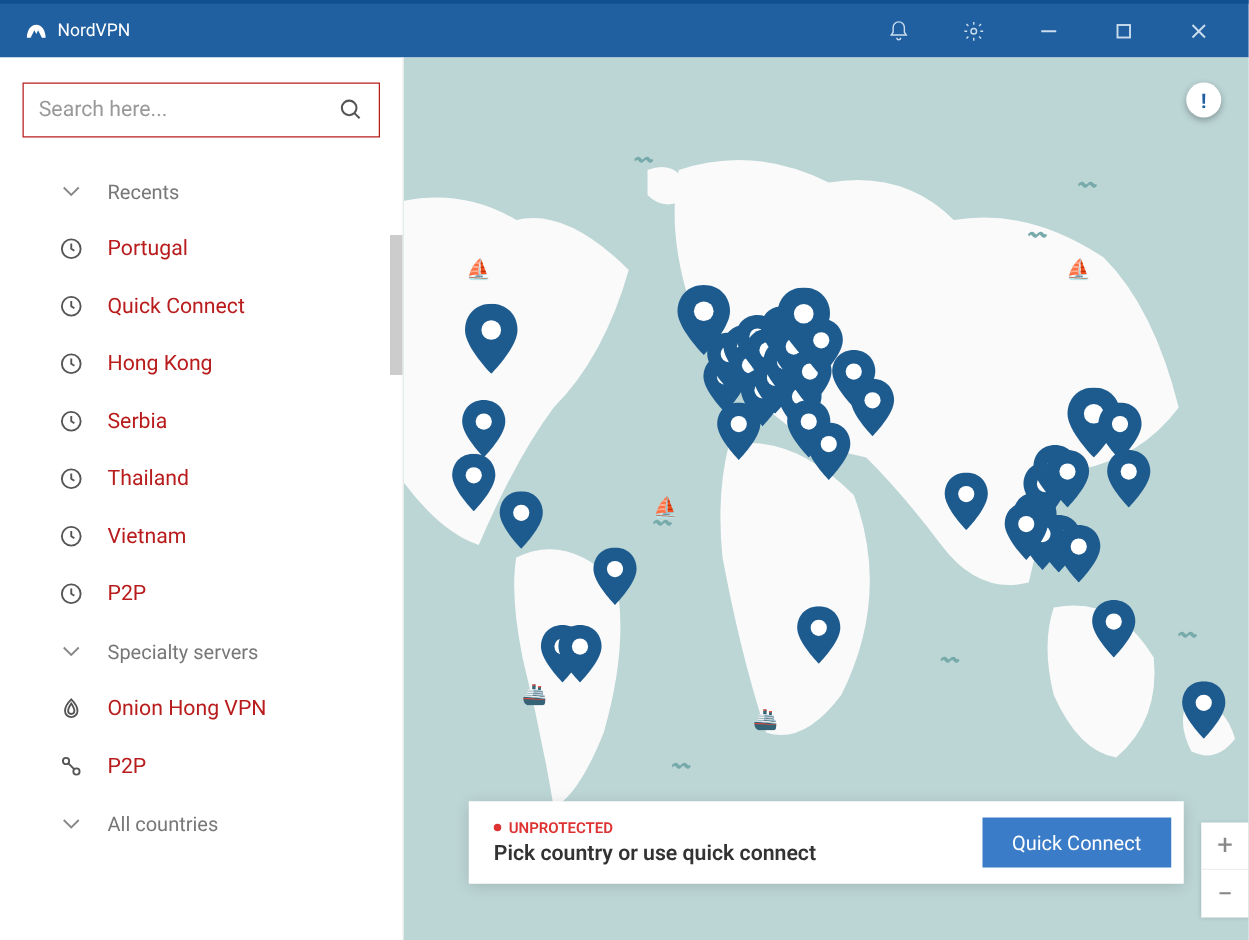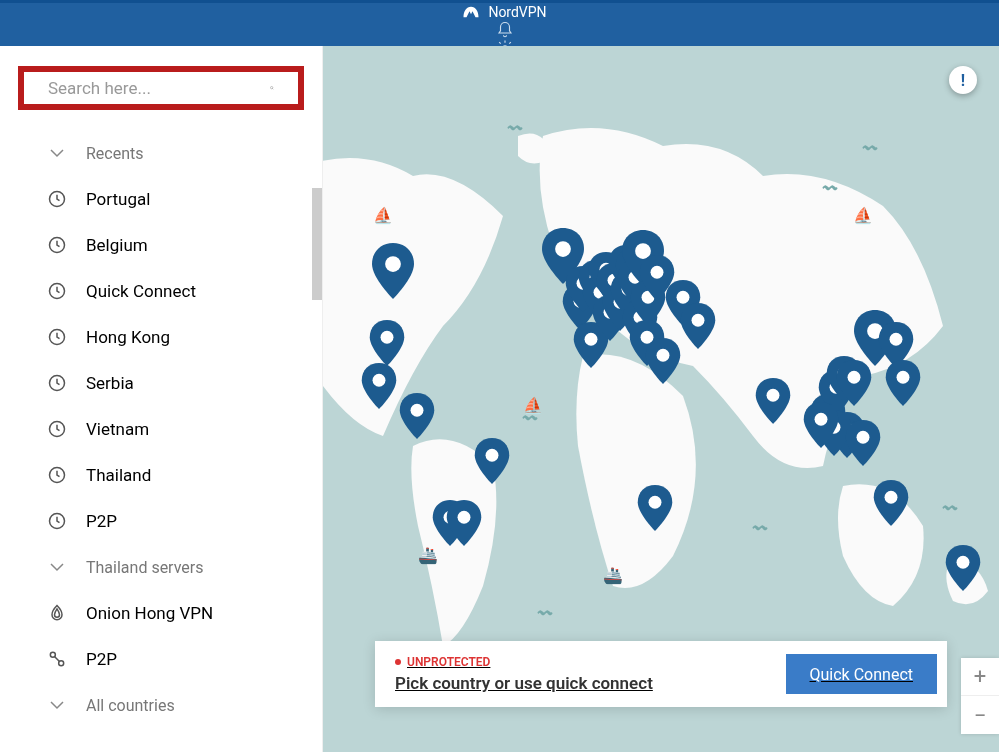--- a/index.html
+++ b/index.html
@@ -1,47 +1,47 @@
 <!DOCTYPE html>
 <html><head>
 <meta charset="utf-8">
 <style>
 * { margin: 0; padding: 0; box-sizing: border-box; font-family: -apple-system, BlinkMacSystemFont, "Segoe UI", Roboto, sans-serif; }
 body { width: 999px; height: 752px; overflow: hidden; background: #fff; }
 
-.titlebar { height: 46px; background: #2060a0; display: flex; align-items: center; padding: 0 10px 0 20px; color: #fff; border-top: 3px solid #105090; flex-direction: column; }
+.titlebar { height: 46px; background: #2060a0; display: flex; align-items: center; padding: 0 10px 0 20px; color: #fff; border-top: 3px solid #105090; }
 .titlebar .logo { display: flex; align-items: center; gap: 8px; font-size: 14px; }
 .titlebar .spacer { flex: 1; }
 .titlebar .tb-btn { width: 60px; height: 46px; display: flex; align-items: center; justify-content: center; cursor: pointer; }
 .titlebar .tb-btn svg { stroke: #cde; fill: none; }
 
 .main { display: flex; height: calc(752px - 46px); }
 
 .sidebar { width: 323px; background: #fff; border-right: 1px solid #eee; display: flex; flex-direction: column; position: relative; }
 .search-wrap { padding: 20px 18px 20px 18px; }
-.search { display: flex; align-items: center; border: 6px solid #b91c1c; height: 44px; padding: 0 24px; }
+.search { display: flex; align-items: center; border: 1px solid #b91c1c; height: 44px; padding: 0 12px; }
 .search input { flex: 1; border: none; outline: none; font-size: 17px; background: transparent; color: #333; }
 .search input::placeholder { color: #999; }
 
 .list { flex: 1; overflow-y: hidden; margin-left: 28px; }
 .section-header { display: flex; align-items: center; gap: 18px; padding: 12px 18px; font-size: 16px; color: #777; cursor: pointer; }
-.list-item { display: flex; align-items: center; gap: 18px; padding: 12px 18px; font-size: 17px; color: #000000; cursor: pointer; }
+.list-item { display: flex; align-items: center; gap: 18px; padding: 12px 18px; font-size: 17px; color: #b91c1c; cursor: pointer; }
 .icon-slot { width: 22px; height: 22px; display: flex; align-items: center; justify-content: center; flex-shrink: 0; }
 
 .scrollbar-thumb { position: absolute; right: 0; top: 142px; width: 10px; height: 112px; background: #ccc; }
 
 .map-area { flex: 1; position: relative; background: #bcd5d5; overflow: hidden; }
 
 .alert-badge { position: absolute; top: 20px; right: 22px; width: 28px; height: 28px; background: #fff; border-radius: 50%; box-shadow: 0 2px 6px rgba(0,0,0,0.3); display: flex; align-items: center; justify-content: center; color: #2060a0; font-weight: bold; font-size: 16px; cursor: pointer; }
 
 .pin { position: absolute; width: 36px; height: 46px; cursor: pointer; transform: translate(-50%, -100%); }
 .pin svg { width: 100%; height: 100%; }
 .pin.big { width: 44px; height: 56px; }
 
-.status-bar { position: absolute; bottom: 45px; left: 52px; right: 52px; height: 66px; background: #fff; box-shadow: 0 2px 12px rgba(0,0,0,0.15); display: flex; align-items: center; padding: 0 10px 0 20px; text-decoration: underline; }
+.status-bar { position: absolute; bottom: 45px; left: 52px; right: 52px; height: 66px; background: #fff; box-shadow: 0 2px 12px rgba(0,0,0,0.15); display: flex; align-items: center; padding: 0 10px 0 20px; }
 .status-text .line1 { font-size: 12px; color: #d33; font-weight: 600; display: flex; align-items: center; gap: 6px; }
 .status-text .dot { width: 6px; height: 6px; background: #d33; border-radius: 50%; }
 .status-text .line2 { font-size: 17px; font-weight: 600; color: #333; margin-top: 4px; }
 .status-bar .spacer { flex: 1; }
 .qc-btn { background: #3a7cc8; color: #fff; border: none; height: 40px; padding: 0 24px; font-size: 16px; cursor: pointer; }
 
 .zoom { position: absolute; right: 0; bottom: 18px; width: 38px; background: #fff; box-shadow: 0 0 4px rgba(0,0,0,0.15); }
 .zoom div { height: 38px; display: flex; align-items: center; justify-content: center; font-size: 22px; color: #888; cursor: pointer; border-bottom: 1px solid #eee; }
 .zoom div:last-child { border-bottom: none; }
 
@@ -119,29 +119,20 @@
             </span>
             <span>Portugal</span>
           </div>
           <div class="list-item">
             <span class="icon-slot">
               <svg width="20" height="20" viewBox="0 0 24 24" fill="none" stroke="#555" stroke-width="1.8">
                 <circle cx="12" cy="12" r="9"></circle>
                 <path d="M12 7v5l3 2"></path>
               </svg>
             </span>
-            <span>Belgium</span>
-          </div>
-          <div class="list-item">
-            <span class="icon-slot">
-              <svg width="20" height="20" viewBox="0 0 24 24" fill="none" stroke="#555" stroke-width="1.8">
-                <circle cx="12" cy="12" r="9"></circle>
-                <path d="M12 7v5l3 2"></path>
-              </svg>
-            </span>
             <span>Quick Connect</span>
           </div>
           <div class="list-item">
             <span class="icon-slot">
               <svg width="20" height="20" viewBox="0 0 24 24" fill="none" stroke="#555" stroke-width="1.8">
                 <circle cx="12" cy="12" r="9"></circle>
                 <path d="M12 7v5l3 2"></path>
               </svg>
             </span>
             <span>Hong Kong</span>
@@ -155,49 +146,49 @@
             </span>
             <span>Serbia</span>
           </div>
           <div class="list-item">
             <span class="icon-slot">
               <svg width="20" height="20" viewBox="0 0 24 24" fill="none" stroke="#555" stroke-width="1.8">
                 <circle cx="12" cy="12" r="9"></circle>
                 <path d="M12 7v5l3 2"></path>
               </svg>
             </span>
+            <span>Thailand</span>
+          </div>
+          <div class="list-item">
+            <span class="icon-slot">
+              <svg width="20" height="20" viewBox="0 0 24 24" fill="none" stroke="#555" stroke-width="1.8">
+                <circle cx="12" cy="12" r="9"></circle>
+                <path d="M12 7v5l3 2"></path>
+              </svg>
+            </span>
             <span>Vietnam</span>
-          </div>
-          <div class="list-item">
-            <span class="icon-slot">
-              <svg width="20" height="20" viewBox="0 0 24 24" fill="none" stroke="#555" stroke-width="1.8">
-                <circle cx="12" cy="12" r="9"></circle>
-                <path d="M12 7v5l3 2"></path>
-              </svg>
-            </span>
-            <span>Thailand</span>
           </div>
           <div class="list-item">
             <span class="icon-slot">
               <svg width="20" height="20" viewBox="0 0 24 24" fill="none" stroke="#555" stroke-width="1.8">
                 <circle cx="12" cy="12" r="9"></circle>
                 <path d="M12 7v5l3 2"></path>
               </svg>
             </span>
             <span>P2P</span>
           </div>
         </div>
 
       <div class="section-header">
         <span class="icon-slot">
             <svg width="16" height="16" viewBox="0 0 16 10" fill="none" stroke="#888" stroke-width="1.5">
               <path d="M2 2 L8 8 L14 2"></path>
             </svg>
           </span>
-        <span>Thailand servers</span>
+        <span>Specialty servers</span>
       </div>
       <div id="specialty-list">
           <div class="list-item">
             <span class="icon-slot">
               <svg width="20" height="20" viewBox="0 0 24 24" fill="none" stroke="#555" stroke-width="1.8">
                 <path d="M12 3 C8 7 6 10 6 14 a6 6 0 0 0 12 0 C18 10 16 7 12 3 Z"></path>
                 <path d="M12 7 C10 10 9 12 9 14 a3 3 0 0 0 6 0 C15 12 14 10 12 7 Z"></path>
               </svg>
             </span>
             <span>Onion Hong VPN</span>

